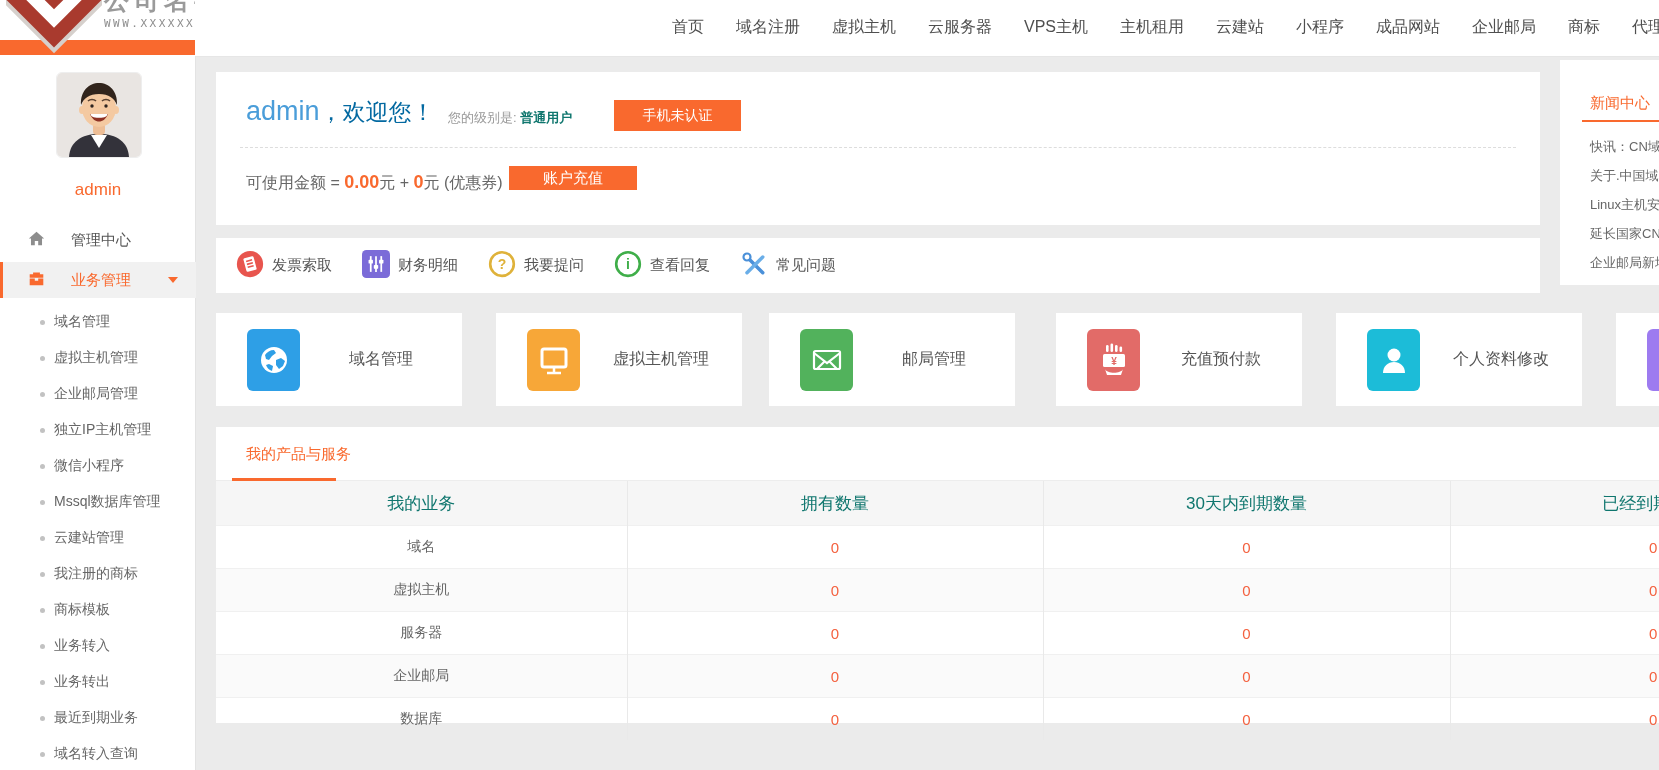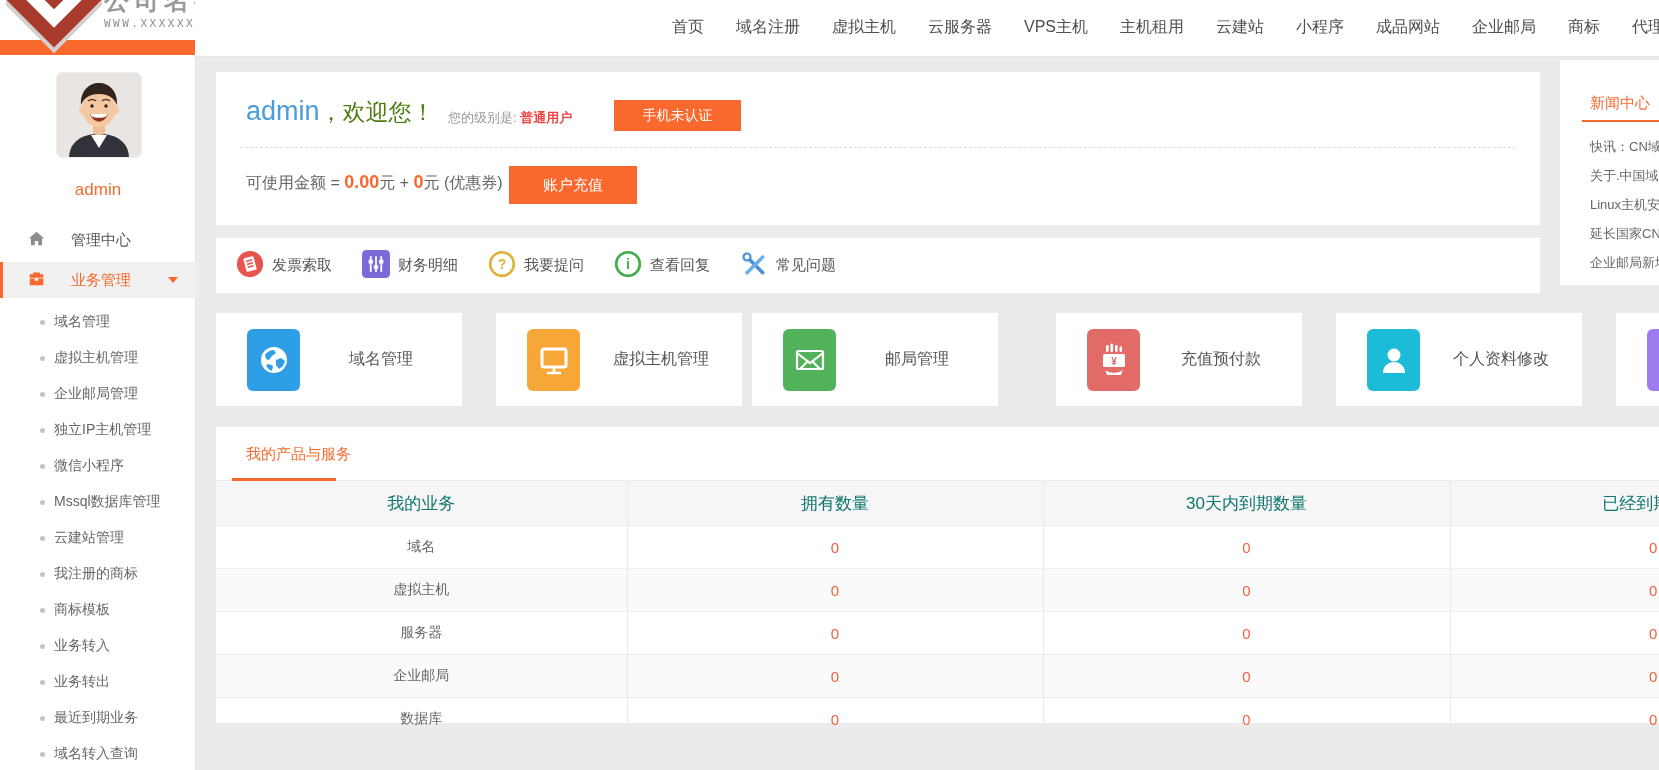--- a/index.html
+++ b/index.html
@@ -23,29 +23,29 @@
   #side-group{top:206px;background:#f1f1f1;border-left:3px solid #f9692e;padding-left:25px;color:#f9692e;}
   #side-group .caret{margin-left:auto;margin-right:18px;width:0;height:0;border-left:5px solid transparent;border-right:5px solid transparent;border-top:6px solid #f9692e;}
   #side-items{left:0;top:248px;width:196px;}
   .sub-item{height:36px;display:flex;align-items:center;padding-left:40px;font-size:14px;color:#666;cursor:pointer;}
   .sub-item .dot{width:5px;height:5px;border-radius:50%;background:#c2c2c2;margin-right:9px;flex:none;}
   
   .panel{background:#fff;}
   #welcome-panel{left:216px;top:72px;width:1324px;height:153px;}
   #greeting{left:30px;top:24px;white-space:nowrap;}
   #greeting .uname{font-size:27px;color:#4a9dd9;}
-  #greeting .hello{font-size:23px;color:#4d7c0f;}
+  #greeting .hello{font-size:23px;color:#0369a1;}
   #level{left:232px;top:37px;font-size:13px;color:#999;white-space:nowrap;}
-  #level b{color:#ef4444;}
+  #level b{color:#0f766e;}
   .orange-btn{background:#f9692e;color:#fff;display:flex;align-items:center;justify-content:center;cursor:pointer;}
   #phone-btn{left:398px;top:28px;width:127px;height:31px;font-size:14px;}
   #welcome-divider{left:24px;top:75px;width:1276px;border-top:1px dashed #ddd;}
   #balance{left:30px;top:100px;font-size:16px;color:#666;white-space:nowrap;}
   #balance b{color:#f9692e;font-size:18px;}
-  #recharge-btn{left:293px;top:94px;width:128px;height:38px;font-size:15px;}
+  #recharge-btn{left:293px;top:94px;width:128px;height:24px;font-size:15px;}
   #quicklinks-panel{left:216px;top:238px;width:1324px;height:55px;display:flex;align-items:center;gap:30px;padding-left:20px;box-sizing:border-box;}
   .qlink{display:flex;align-items:center;gap:8px;font-size:15px;color:#555;cursor:pointer;}
   
   .card{top:313px;width:246px;height:93px;background:#fff;display:flex;align-items:center;cursor:pointer;}
   .card-icon{width:53px;height:62px;border-radius:6px;margin-left:31px;flex:none;display:flex;align-items:center;justify-content:center;}
   .card-label{flex:1;text-align:center;font-size:16px;color:#555;}
   .ci-blue{background:#2e9fe6;} .ci-orange{background:#f7a738;} .ci-green{background:#52b25c;}
   .ci-red{background:#e26b68;} .ci-cyan{background:#1cbcd8;} .ci-purple{background:#9d7bf0;}
   
   #products-panel{left:216px;top:427px;width:1640px;height:296px;}
@@ -299,21 +299,21 @@
   </div>
   <div class="abs card" style="left:496px;">
     <div class="card-icon ci-orange">
       <svg viewBox="0 0 36 36" width="36" height="36" fill="none" stroke="#fff">
           <rect x="6" y="7" width="24" height="18" rx="2" stroke-width="3"></rect>
           <path d="M18 25v5M11 31h14" stroke-width="2.5"></path>
         </svg>
     </div>
     <div class="card-label">虚拟主机管理</div>
   </div>
-  <div class="abs card" style="left:752px;">
+  <div class="abs card" style="left:769px;">
     <div class="card-icon ci-green">
       <svg viewBox="0 0 36 36" width="36" height="36" fill="none" stroke="#fff" stroke-width="2.2">
           <rect x="5" y="9" width="26" height="18" rx="1.5"></rect>
           <path d="M5 11l13 10 13-10"></path>
           <path d="M8 27l8-8M28 27l-8-8"></path>
         </svg>
     </div>
     <div class="card-label">邮局管理</div>
   </div>
   <div class="abs card" style="left:1056px;">

